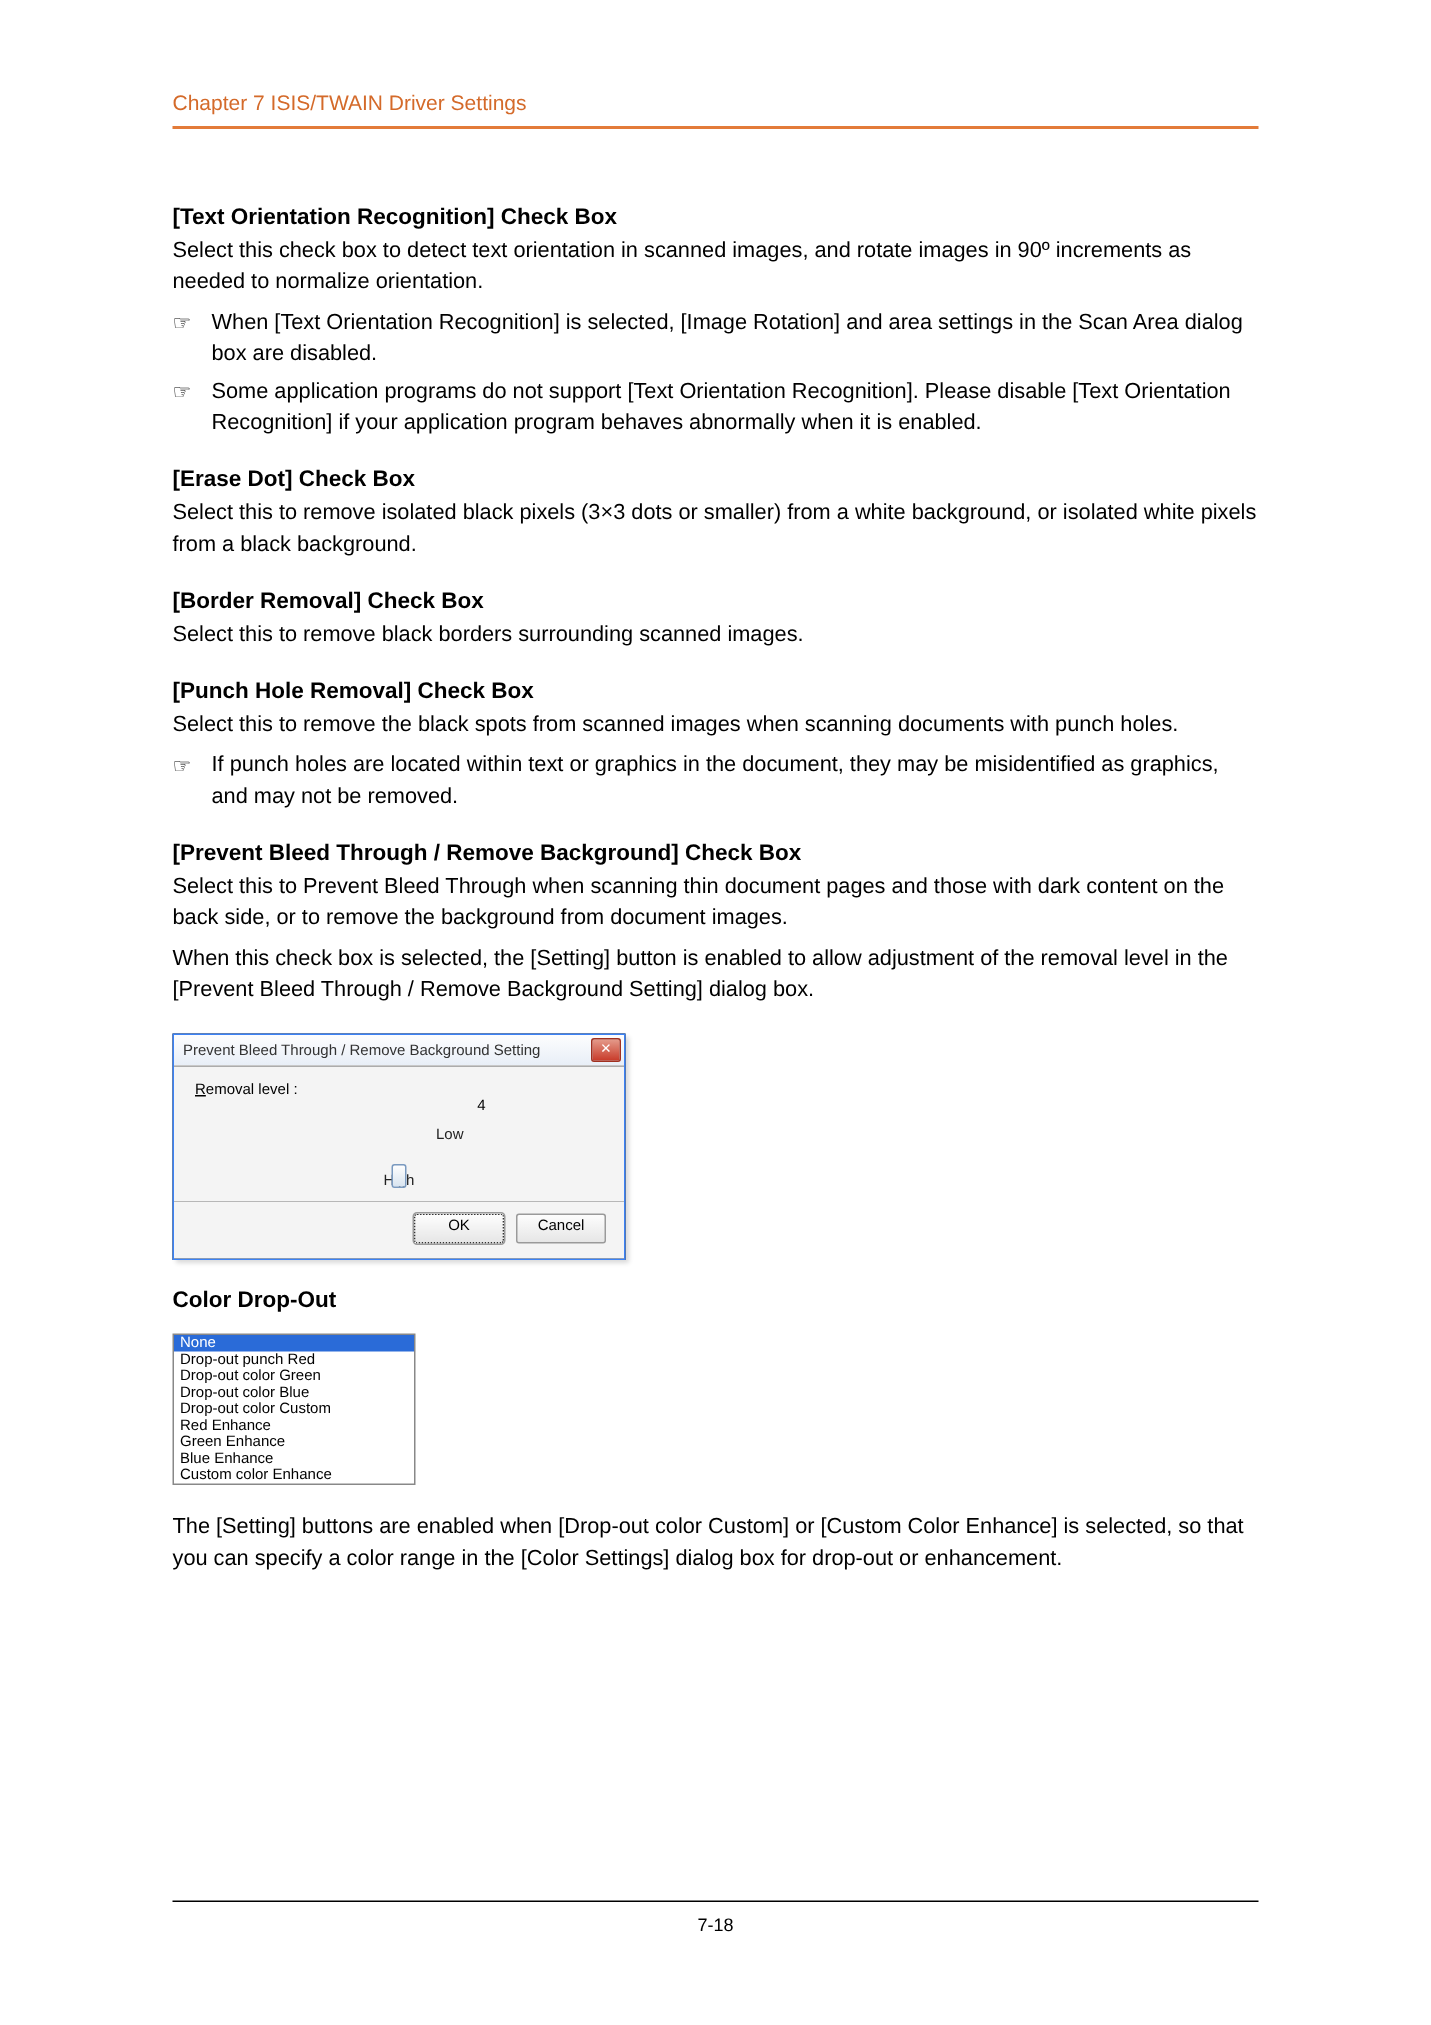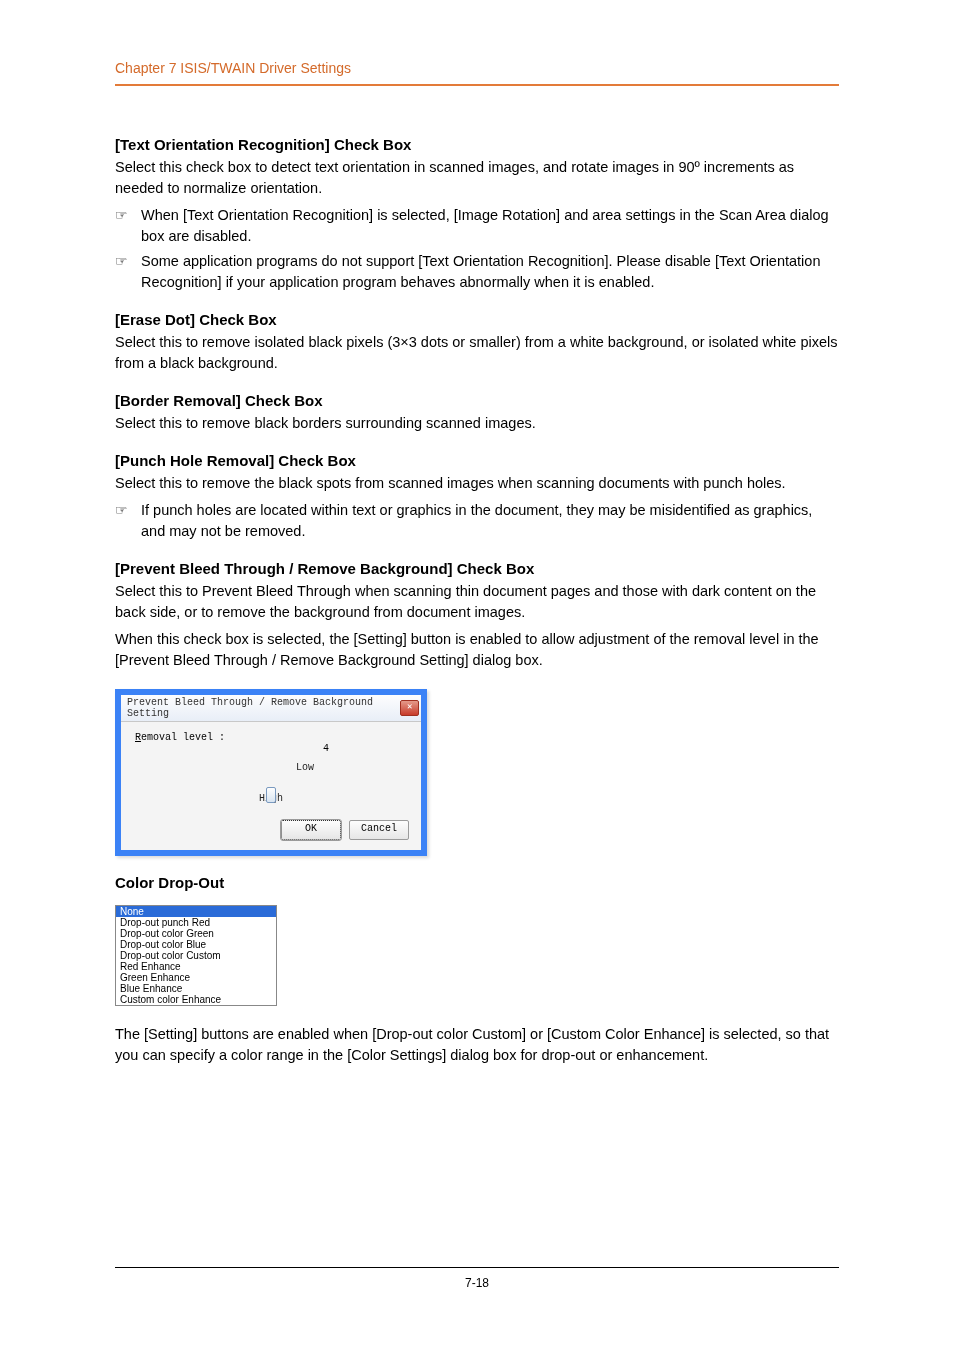--- a/index.html
+++ b/index.html
@@ -52,23 +52,23 @@
   .note-list li::before {
     content: "☞";
     position: absolute;
     left: 0;
     top: 0;
     font-size: 14px;
   }
   
   .dialog {
     width: 300px;
-    border: 6px solid #3b82f6;
+    border: 1px solid #3b82f6;
     margin: 18px 0 18px 0;
-    font-family: Liberation Mono, monospace;
+    font-family: Liberation Sans, sans-serif;
     font-size: 10px;
     background: #000000;
     box-shadow: 2px 2px 3px rgba(0,0,0,0.15);
   }
   .dialog-titlebar {
     display: flex;
     justify-content: space-between;
     align-items: center;
     background: linear-gradient(#fdfdfe, #e8eef7);
     border-bottom: 1px solid #c8c8c8;

